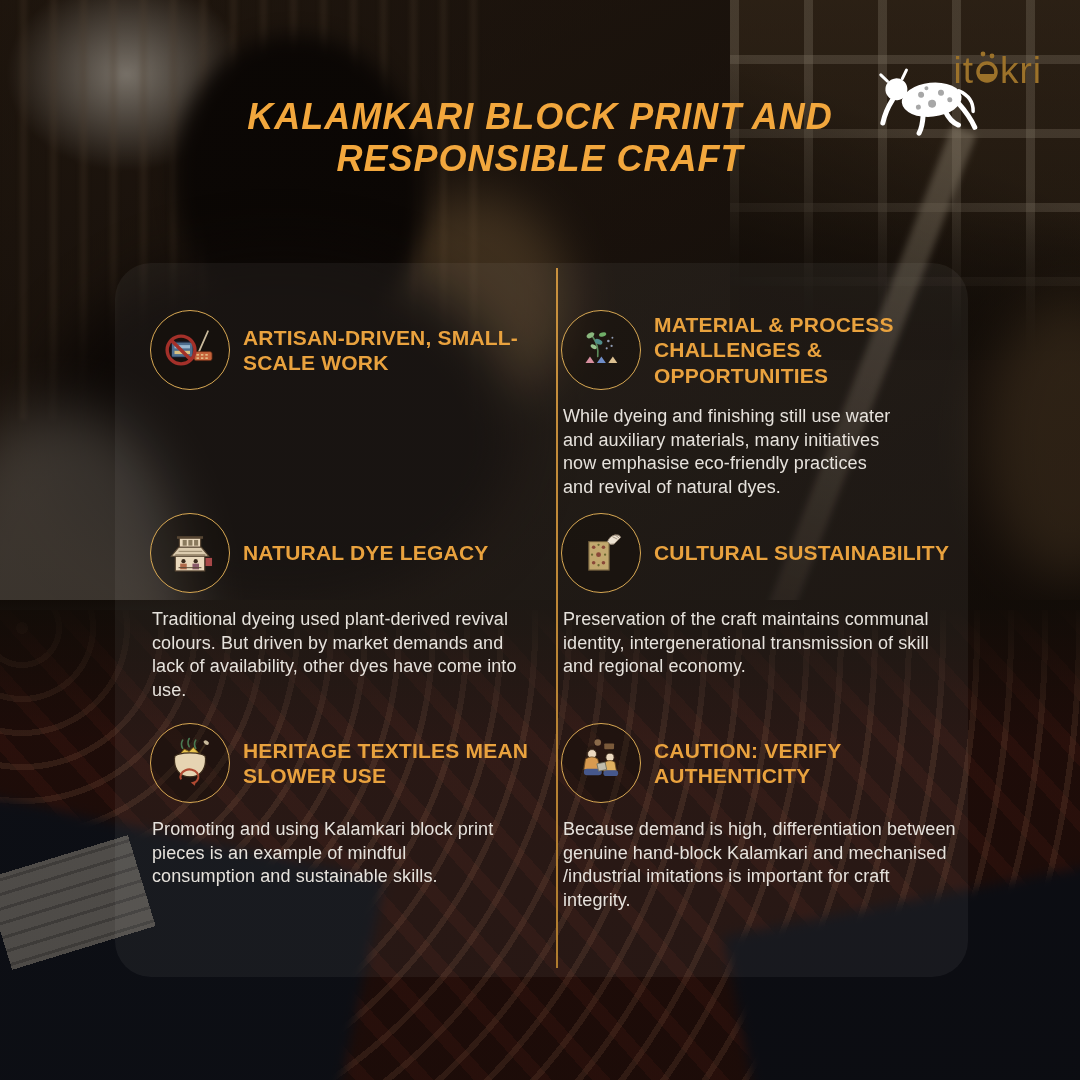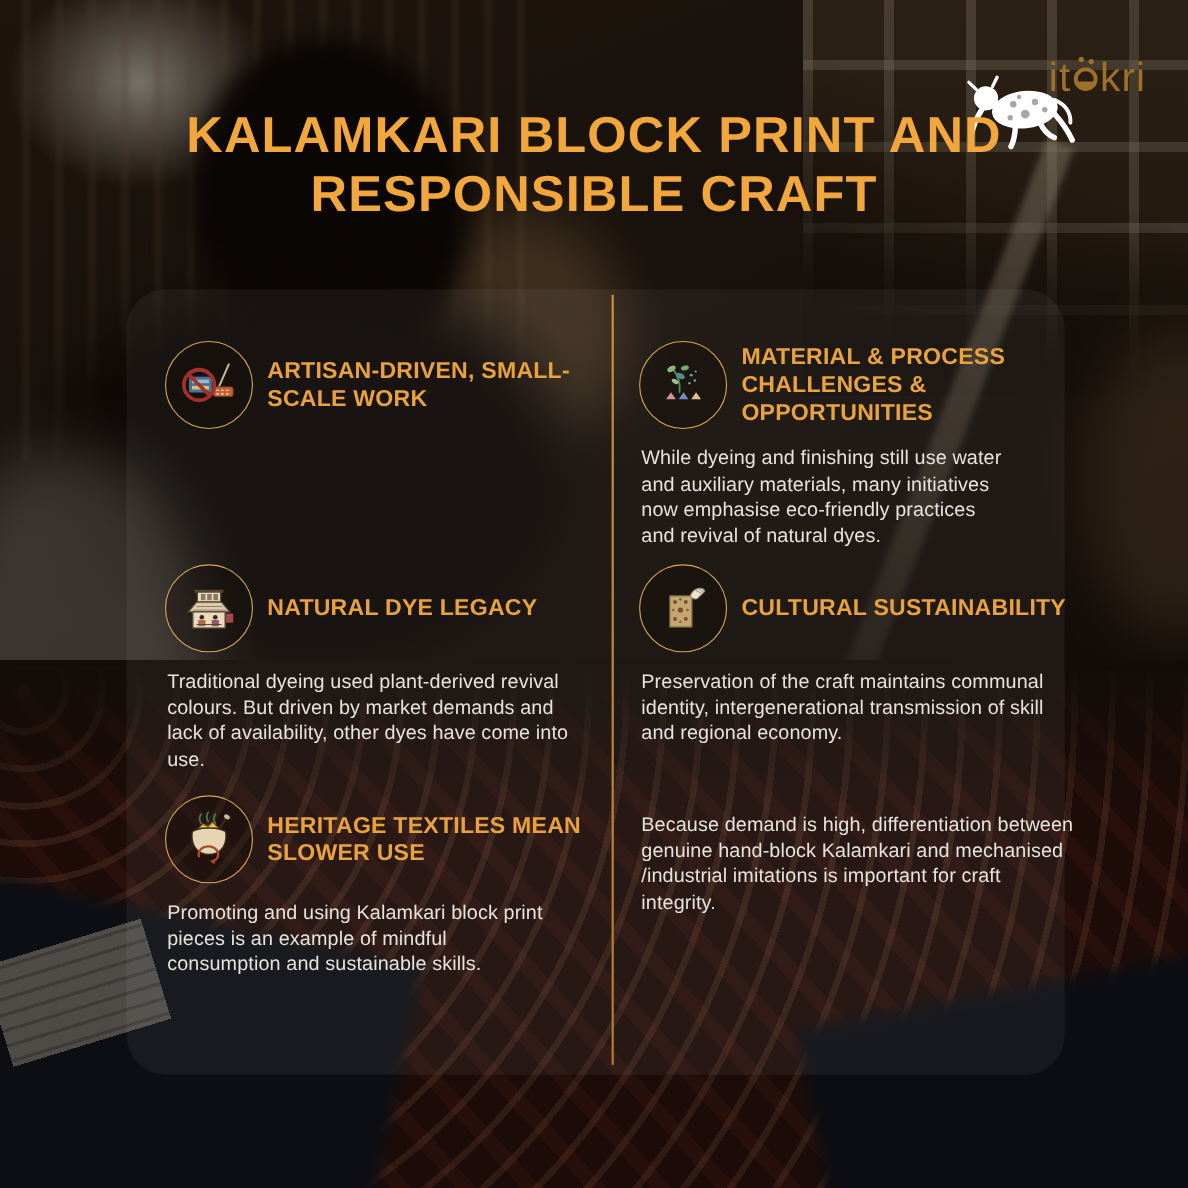--- a/index.html
+++ b/index.html
@@ -52,29 +52,29 @@
     background-image:repeating-linear-gradient(rgba(60,60,60,.35) 0 3px, rgba(0,0,0,0) 3px 14px);
     background-clip:content-box;padding:10px;}
   .bg-dim{inset:0;background:linear-gradient(rgba(12,8,5,.40), rgba(12,8,5,.52));}
   
   .panel{left:115px;top:263px;width:853px;height:714px;border-radius:36px;
     background:rgba(255,255,255,.05);}
   .divider{left:556px;top:268px;width:2px;height:700px;
     background:linear-gradient(var(--divider,#c9913e), #b07c2e);}
   
   .title{left:0;right:0;top:96px;text-align:center;white-space:pre-line;
-    color:var(--accent,#f2a73d);font-weight:bold;font-size:46px;line-height:1.17;
-    letter-spacing:1px;}
+    color:var(--accent,#f2a73d);font-weight:bold;font-size:36px;line-height:1.17;
+    letter-spacing:1px;font-style:italic;}
   .brand{right:38px;top:50px;display:flex;align-items:flex-start;
     color:var(--logo,#9c722a);font-weight:normal;font-size:37px;letter-spacing:1px;}
   .brand .bowl{display:inline-block;margin:0 1px;}
   .cow{right:92px;top:62px;width:118px;height:82px;}
   
   .grid{left:150px;top:310px;width:860px;display:grid;
-    grid-template-columns:385px 429px;column-gap:46px;
+    grid-template-columns:385px 429px;column-gap:26px;
     grid-template-rows:203px 210px auto;}
   .section-head{display:flex;align-items:center;gap:13px;}
   .icon-circle{width:78px;height:78px;border-radius:50%;flex:none;
     border:1.6px solid #d8a853;background:rgba(18,11,7,.35);
     display:flex;align-items:center;justify-content:center;}
   .icon-circle svg{width:62px;height:62px;}
   h3{margin:0;color:var(--heading,#e9a23e);font-size:21px;line-height:1.2;
     letter-spacing:.2px;white-space:pre-line;text-transform:uppercase;}
   .section p{margin:15px 0 0 2px;color:var(--body,#e6e2dc);font-size:18px;
     line-height:1.31;white-space:pre-line;letter-spacing:.1px;}
@@ -255,19 +255,38 @@
       </div>
       <h3>HERITAGE TEXTILES MEAN
 SLOWER USE</h3>
     </div>
     <p>Promoting and using Kalamkari block print
 pieces is an example of mindful
 consumption and sustainable skills.</p>
   </div>
 
   <div class="section">
+    <div class="section-head">
+      <div class="icon-circle">
+        <svg viewBox="0 0 76 76">
+          <rect x="42" y="14" width="12" height="7" rx="1" fill="#7a5a3a"></rect>
+          <circle cx="34" cy="13" r="4" fill="#8a6a4a"></circle>
+          <circle cx="27" cy="27" r="5.5" fill="#ecd9c0" stroke="#3a2a1c" stroke-width="1"></circle>
+          <path d="M22,24 a6,6 0 0 1 10,-2 l-1,-4 a6,6 0 0 0 -9,2 z" fill="#2a1a12"></path>
+          <path d="M19,33 q8,-5 15,0 l3,13 h-20 z" fill="#d89a50" stroke="#6a4a22" stroke-width="1"></path>
+          <rect x="17" y="45" width="22" height="8" rx="4" fill="#46588c"></rect>
+          <circle cx="49" cy="31" r="5" fill="#ecd9c0" stroke="#3a2a1c" stroke-width="1"></circle>
+          <path d="M44,29 a5.5,5.5 0 0 1 10,-1 l-1,-4 a5.5,5.5 0 0 0 -8,1 z" fill="#2a1a12"></path>
+          <path d="M43,37 q6,-4 12,0 l2,11 h-16 z" fill="#e0b060" stroke="#6a4a22" stroke-width="1"></path>
+          <rect x="41" y="47" width="18" height="7" rx="3.5" fill="#46588c"></rect>
+          <path d="M33,39 l10,-2 2,9 -10,2 z" fill="#c0bcac" stroke="#6a6a5a" stroke-width="1"></path>
+        </svg>
+      </div>
+      <h3>CAUTION: VERIFY
+AUTHENTICITY</h3>
+    </div>
     <p>Because demand is high, differentiation between
 genuine hand-block Kalamkari and mechanised
 /industrial imitations is important for craft
 integrity.</p>
   </div>
 
 </div>
 
 </body></html>

